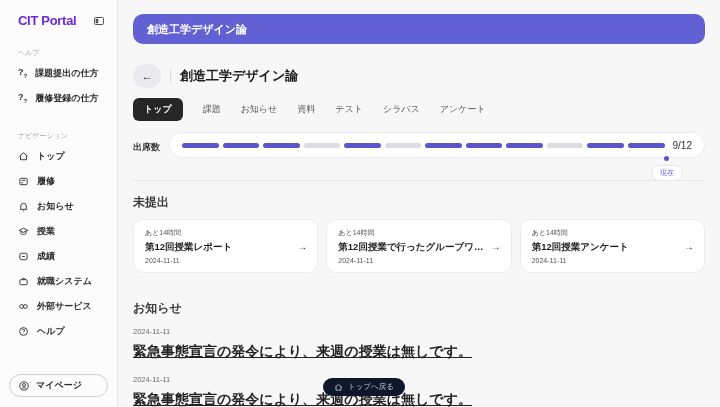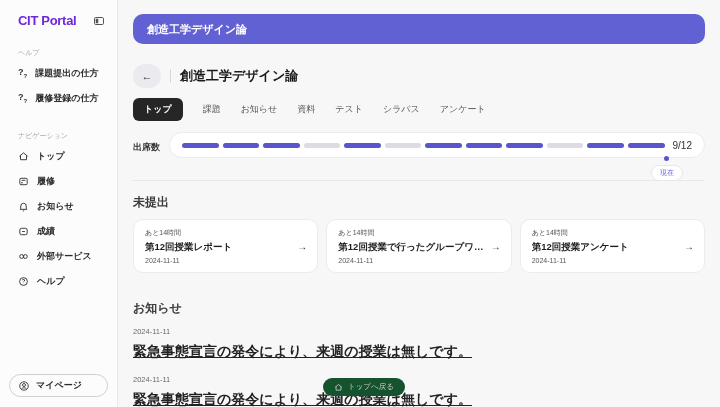--- a/index.html
+++ b/index.html
@@ -80,21 +80,21 @@
   .card-arrow{position:absolute;right:10px;top:50%;transform:translateY(-50%);
     font-size:10px;color:#333;}
 
   .notices{margin-top:27px;}
   .notice{margin-top:10px;}
   .notice-date{font-size:7.5px;color:#6a6a6a;margin-bottom:6px;}
   .notice-link{display:inline-block;font-size:14px;font-weight:700;color:#222;
     text-decoration:underline;margin-bottom:4px;cursor:pointer;}
 
   .back-to-top{position:absolute;left:323px;top:378px;display:flex;align-items:center;
-    gap:5px;background:#14532d;border:none;border-radius:10px;padding:4px 11px;
+    gap:5px;background:#0f172a;border:none;border-radius:10px;padding:4px 11px;
     color:#c9c9cc;font-size:7.5px;cursor:pointer;font-family:inherit;}
   .back-to-top .icon{color:#cfcfd2;}
 </style>
 </head>
 <body>
 
 <aside class="sidebar">
   <div class="sb-header">
     <span class="sb-title">CIT Portal</span>
     <span class="sb-toggle icon">
@@ -140,25 +140,43 @@
       <svg width="11" height="11" viewBox="0 0 24 24" fill="none" stroke="currentColor" stroke-width="2">
           <path d="M6 16v-5a6 6 0 0112 0v5l1.5 2.2h-15z"></path>
           <path d="M10.4 20.5a1.9 1.9 0 003.2 0"></path>
         </svg>
     </span>
     <span>お知らせ</span>
   </div>
   <div class="sb-item">
     <span class="icon">
       <svg width="11" height="11" viewBox="0 0 24 24" fill="none" stroke="currentColor" stroke-width="2">
+          <path d="M12 5L2.5 9.5 12 14l9.5-4.5z"></path>
+          <path d="M6.5 11.5V16c0 1.3 2.5 2.6 5.5 2.6s5.5-1.3 5.5-2.6v-4.5"></path>
+        </svg>
+    </span>
+    <span>授業</span>
+  </div>
+  <div class="sb-item">
+    <span class="icon">
+      <svg width="11" height="11" viewBox="0 0 24 24" fill="none" stroke="currentColor" stroke-width="2">
           <rect x="4" y="5" width="16" height="14" rx="3.5"></rect>
           <path d="M9 12h6"></path>
         </svg>
     </span>
     <span>成績</span>
+  </div>
+  <div class="sb-item">
+    <span class="icon">
+      <svg width="11" height="11" viewBox="0 0 24 24" fill="none" stroke="currentColor" stroke-width="2">
+          <rect x="4" y="8" width="16" height="11" rx="2"></rect>
+          <path d="M9.5 8V6.5A1.5 1.5 0 0111 5h2a1.5 1.5 0 011.5 1.5V8"></path>
+        </svg>
+    </span>
+    <span>就職システム</span>
   </div>
   <div class="sb-item">
     <span class="icon">
       <svg width="11" height="11" viewBox="0 0 24 24" fill="none" stroke="currentColor" stroke-width="2">
           <circle cx="8" cy="12" r="4.2"></circle>
           <circle cx="16" cy="12" r="4.2"></circle>
         </svg>
     </span>
     <span>外部サービス</span>
   </div>

